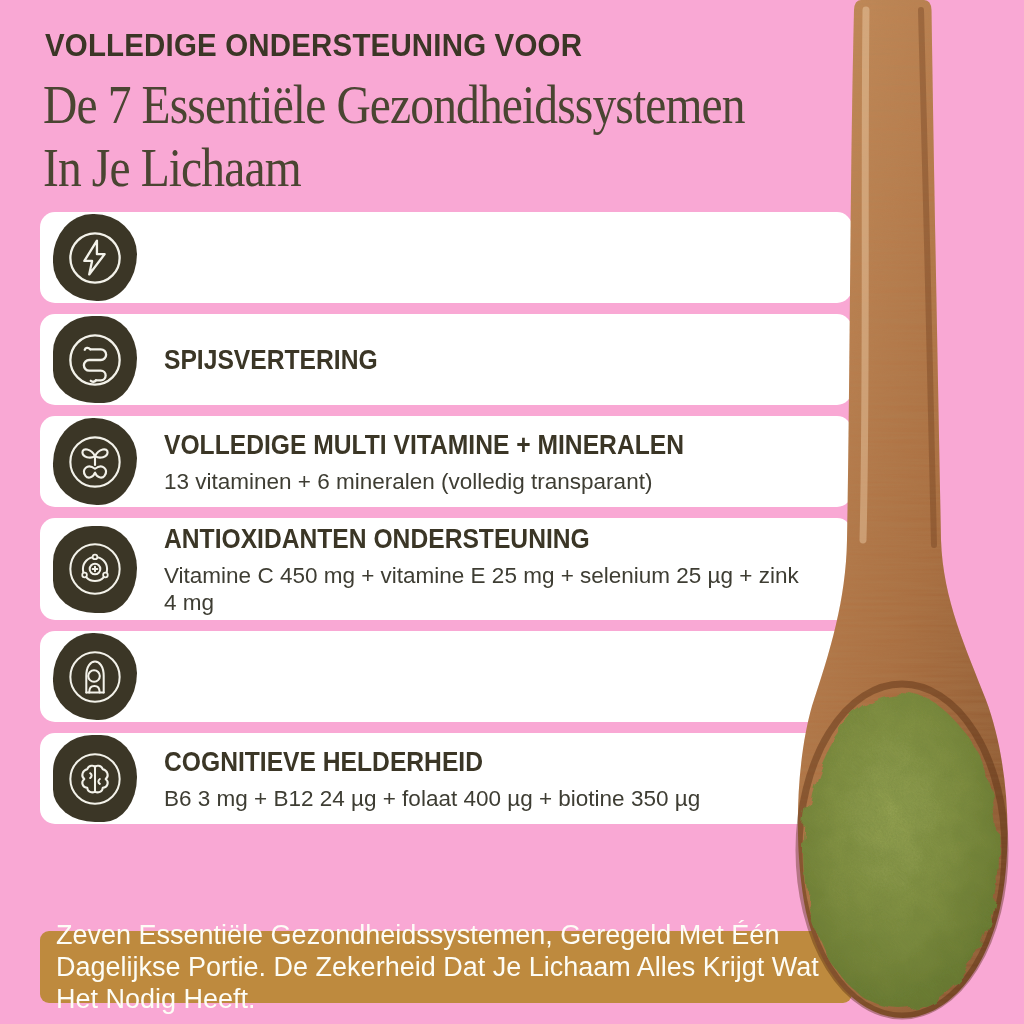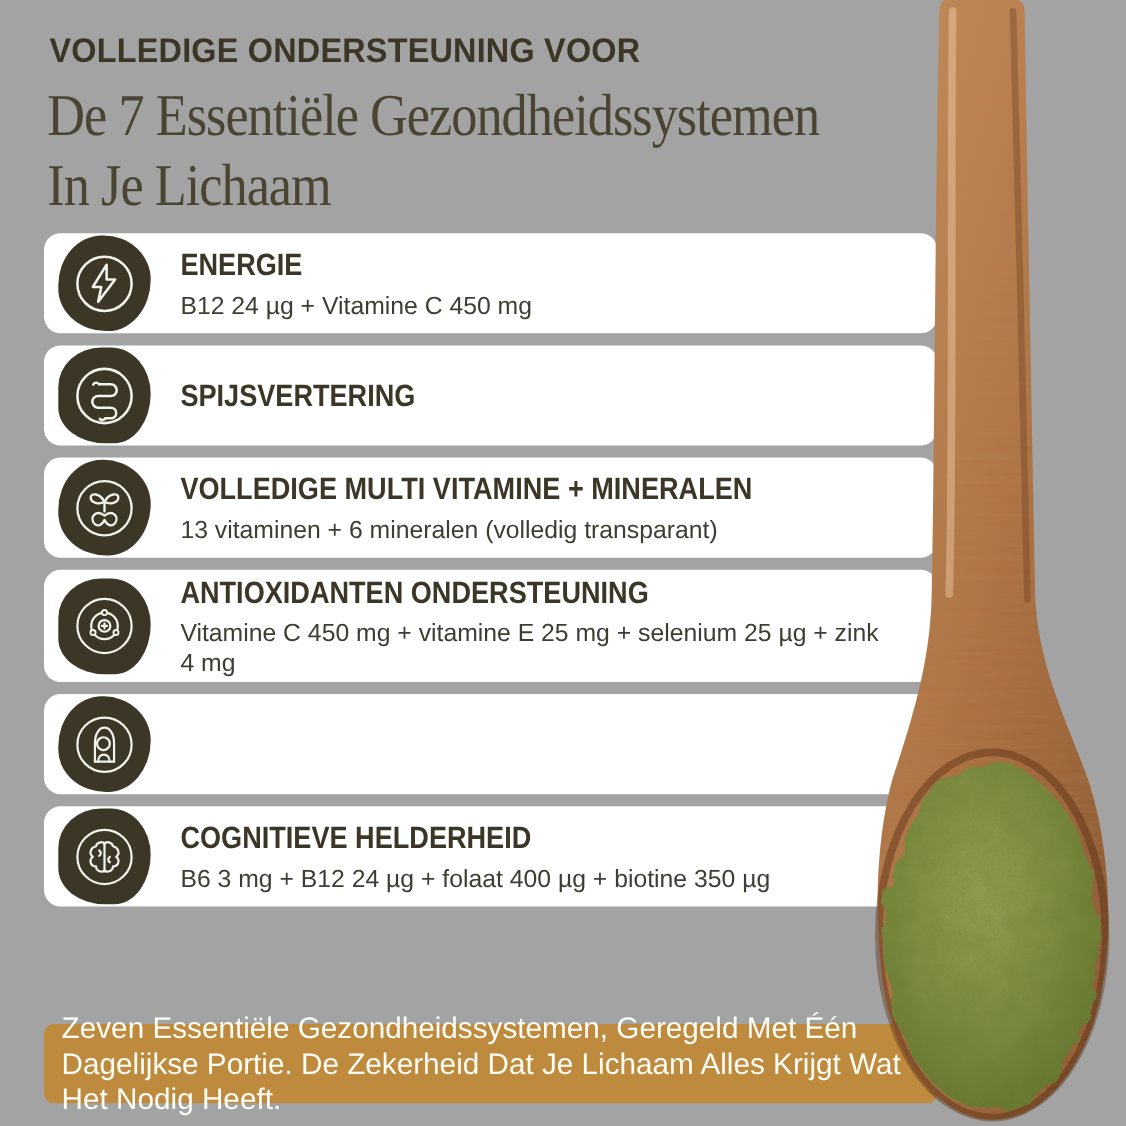--- a/index.html
+++ b/index.html
@@ -1,18 +1,18 @@
 <!DOCTYPE html>
 <html><head>
 <meta charset="utf-8">
 <style>
   html,body{margin:0;padding:0;}
   .canvas{
     position:relative;width:1024px;height:1024px;overflow:hidden;
-    background:#a3a3a3;font-family:"Liberation Sans",sans-serif;
+    background:#f9a8d4;font-family:"Liberation Sans",sans-serif;
   }
   .kicker{
     position:absolute;left:45px;top:28px;
     font-size:31px;font-weight:bold;color:#3B3626;
     transform:scaleX(0.95);transform-origin:left top;white-space:nowrap;
     letter-spacing:0.2px;
   }
   .main-title{
     position:absolute;left:43px;top:74px;
     font-family:"Liberation Serif","DejaVu Serif",serif;
@@ -66,24 +66,20 @@
   </div>
 
   <div class="cards">
 
     <div class="card">
       <div class="blob">
         <svg class="icon-svg" width="58" height="58" viewBox="0 0 60 60" fill="none" stroke="#F3F2EA" stroke-width="2.4" stroke-linecap="round" stroke-linejoin="round">
           <circle cx="30" cy="30" r="25.5"></circle>
           <path d="M32 12 L19 33 h8 l-3 14 L40 26 h-8 Z"></path>
         </svg>
-      </div>
-      <div class="card-text">
-        <div class="card-title">ENERGIE</div>
-        <div class="card-desc">B12 24 µg + Vitamine C 450 mg</div>
       </div>
     </div>
 
     <div class="card">
       <div class="blob">
         <svg class="icon-svg" width="58" height="58" viewBox="0 0 60 60" fill="none" stroke="#F3F2EA" stroke-width="2.4" stroke-linecap="round" stroke-linejoin="round">
           <circle cx="30" cy="30" r="25.5"></circle>
           <path d="M25 19 c-2 -2.4 -5 -1.6 -5.6 0.4"></path>
           <path d="M25 19 h11 a5.5 5.5 0 0 1 0 11 h-12 a5.5 5.5 0 0 0 0 11 h12 a5 5 0 0 1 0 10 h-5"></path>
           <path d="M31 51 c-1.4 1.9 -4 2 -5.4 0.5"></path>

